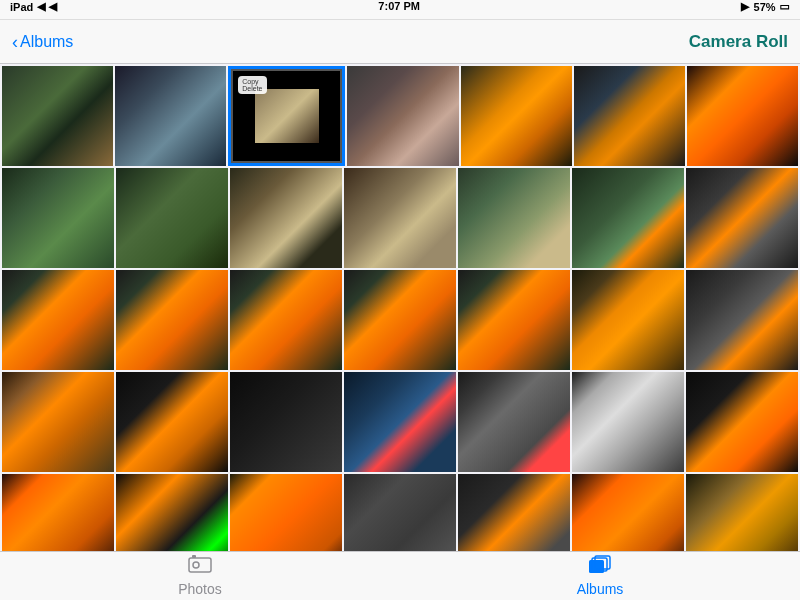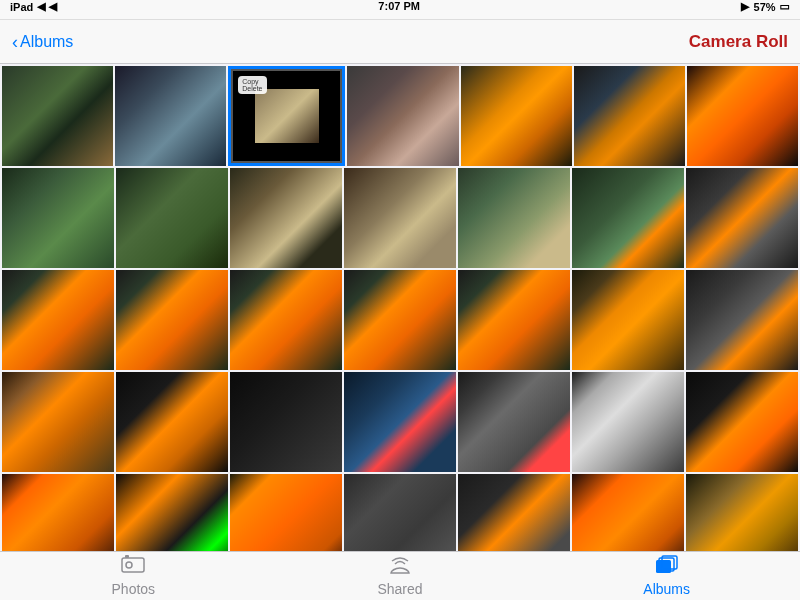--- a/index.html
+++ b/index.html
@@ -46,21 +46,21 @@
       gap: 2px;
     }
     .nav-back-chevron {
       font-size: 18px;
       line-height: 1;
       color: #007aff;
     }
     .nav-title {
       font-size: 17px;
       font-weight: 600;
-      color: #b91c1c;
+      color: #0f766e;
     }
     .nav-right {
       display: flex;
       align-items: center;
       gap: 16px;
     }
     .nav-button {
       color: #007aff;
       font-size: 16px;
       cursor: pointer;
@@ -350,31 +350,20 @@
   <div class="tab-item">
     <span class="tab-icon">
       <svg width="24" height="20" viewBox="0 0 24 20" fill="#8e8e93">
         <rect x="1" y="3" width="22" height="14" rx="2" ry="2" stroke="#8e8e93" stroke-width="1.5" fill="none"></rect>
         <rect x="4" y="0" width="4" height="3" rx="1" fill="#8e8e93"></rect>
         <circle cx="8" cy="10" r="3" fill="none" stroke="#8e8e93" stroke-width="1.5"></circle>
       </svg>
     </span>
     <span class="tab-label">Photos</span>
   </div>
-  <div class="tab-item">
-    <span class="tab-icon">
-      <svg width="24" height="20" viewBox="0 0 24 20" fill="none">
-        <path d="M12 13 C7 13 3 16 3 18 L21 18 C21 16 17 13 12 13 Z" stroke="#8e8e93" stroke-width="1.5" fill="none"></path>
-        <path d="M4 6 Q12 0 20 6" stroke="#8e8e93" stroke-width="1.5" fill="none"></path>
-        <path d="M7 9 Q12 4 17 9" stroke="#8e8e93" stroke-width="1.5" fill="none"></path>
-        <circle cx="12" cy="16" r="0" fill="#8e8e93"></circle>
-      </svg>
-    </span>
-    <span class="tab-label">Shared</span>
-  </div>
   <div class="tab-item active">
     <span class="tab-icon">
       <svg width="24" height="20" viewBox="0 0 24 20" fill="none">
         <rect x="1" y="5" width="15" height="13" rx="1.5" fill="#007aff"></rect>
         <rect x="4" y="3" width="15" height="13" rx="1.5" fill="none" stroke="#007aff" stroke-width="1.5"></rect>
         <rect x="7" y="1" width="15" height="13" rx="1.5" fill="none" stroke="#007aff" stroke-width="1.5"></rect>
       </svg>
     </span>
     <span class="tab-label">Albums</span>
   </div>

